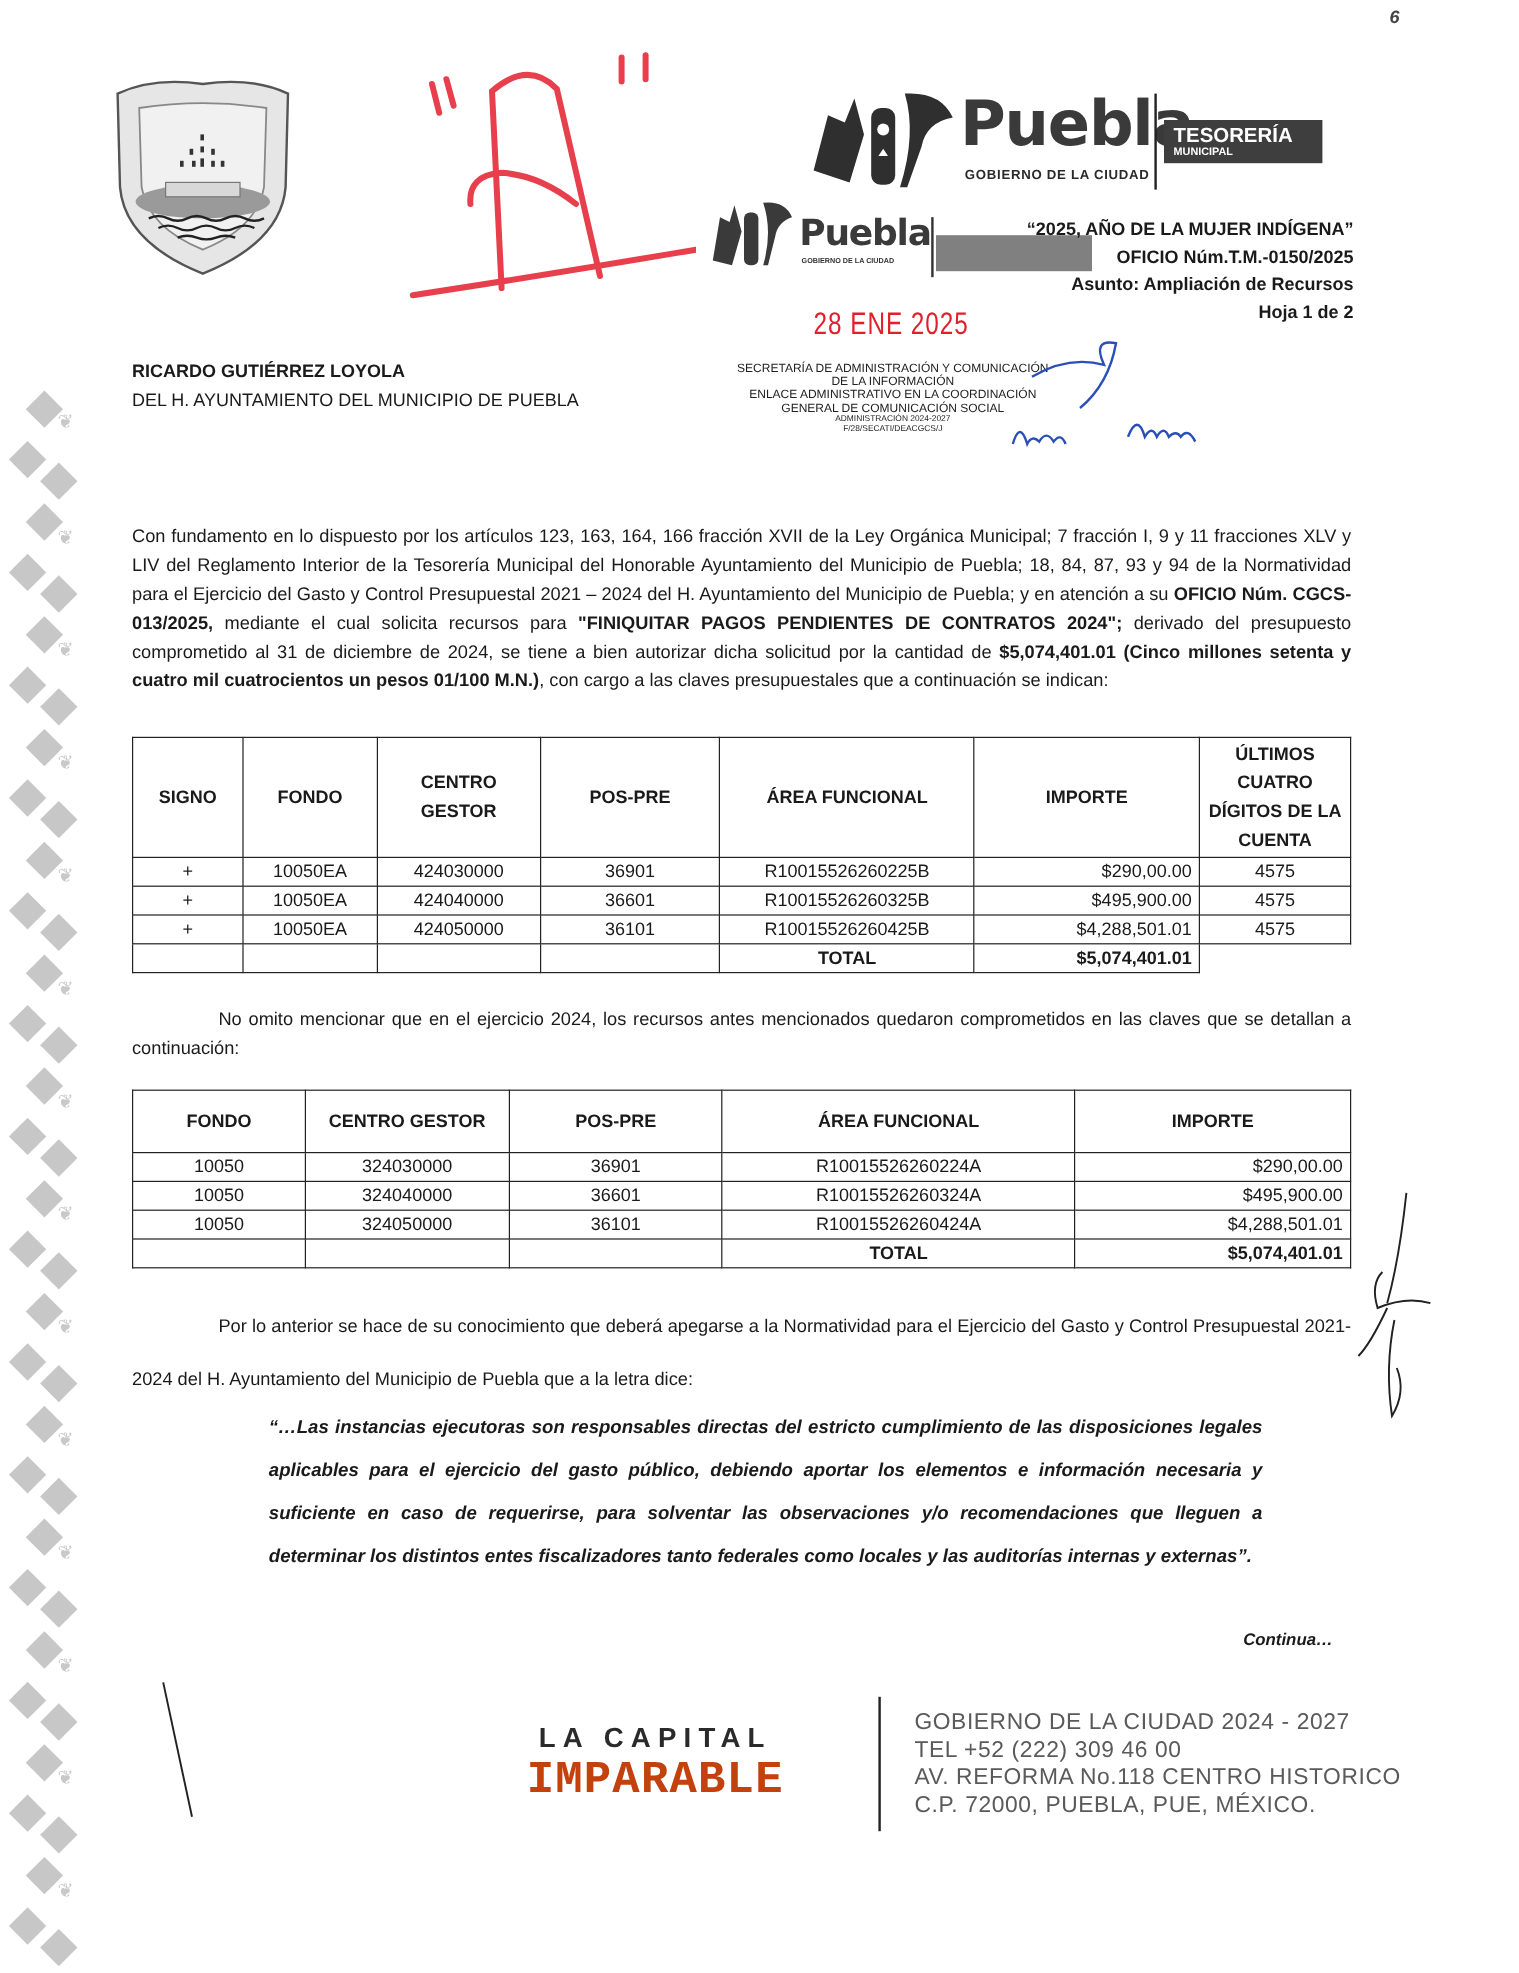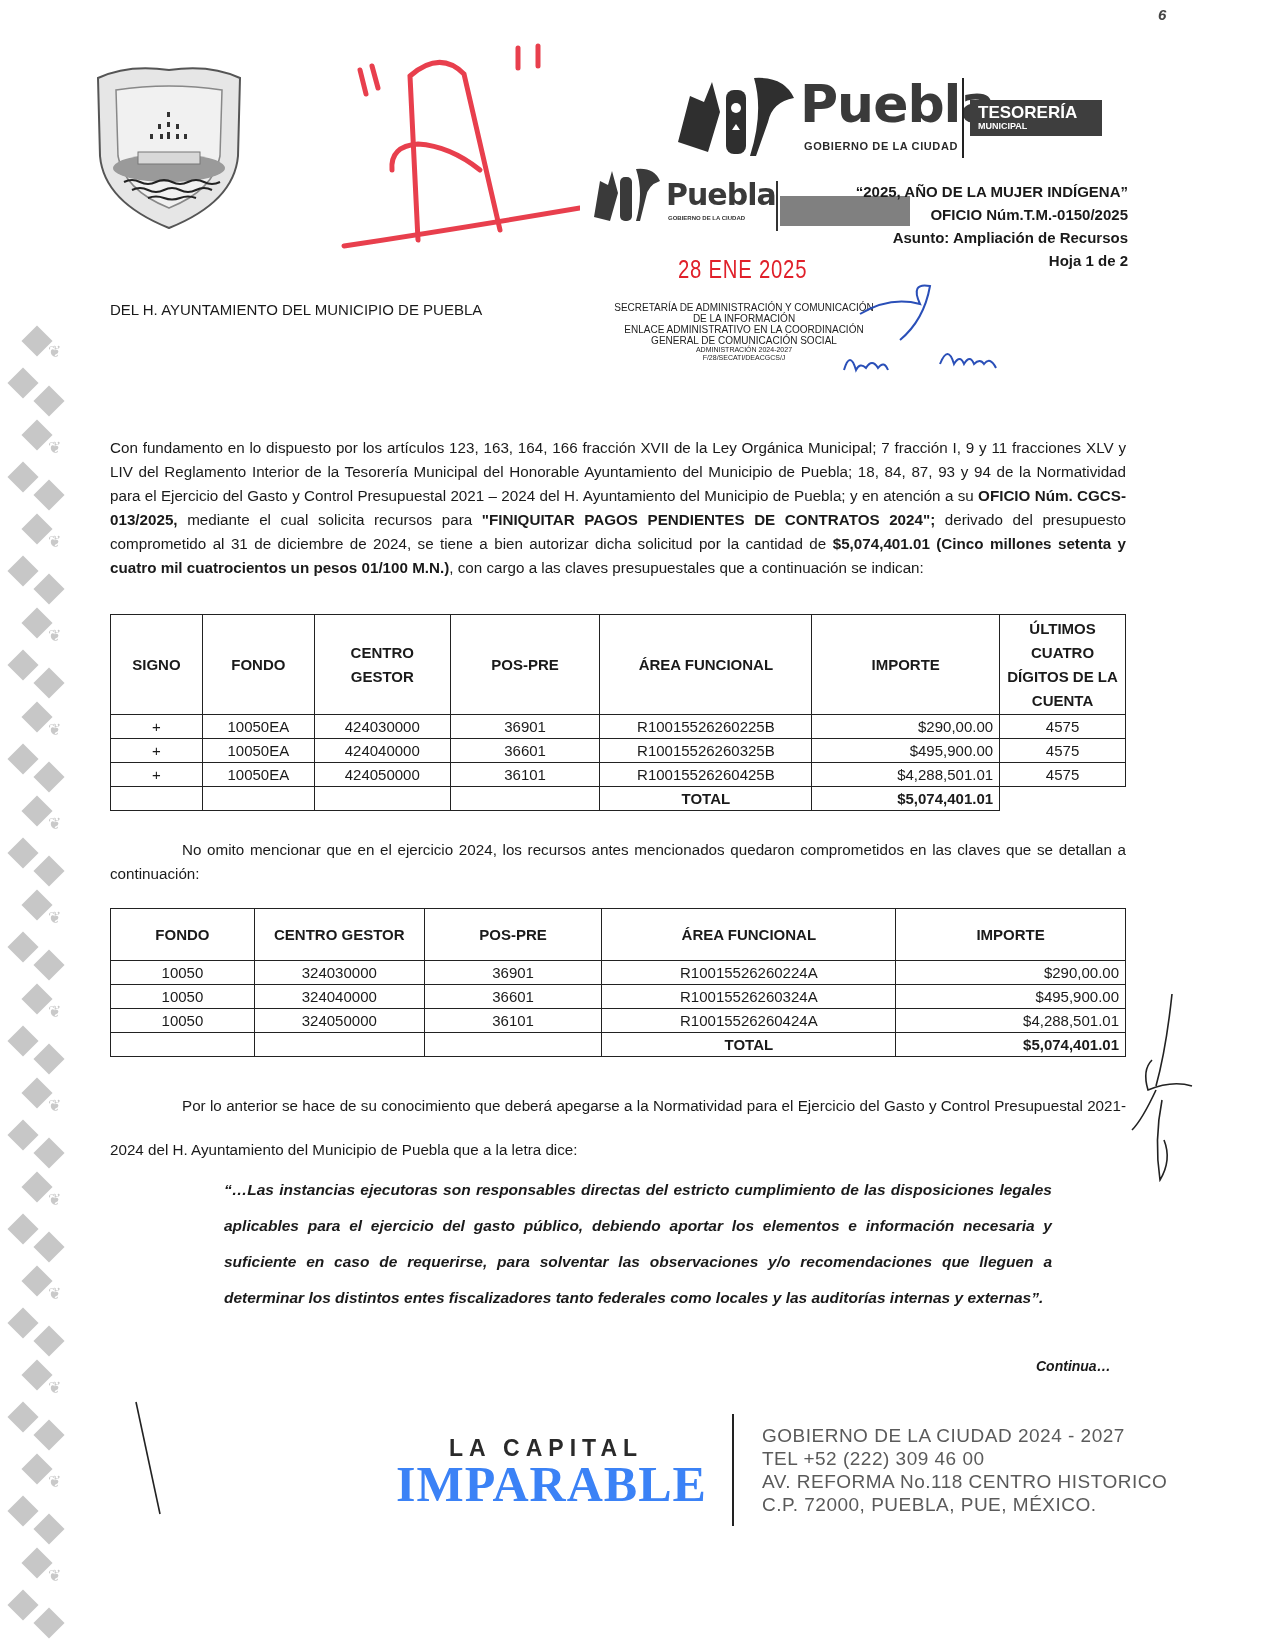--- a/index.html
+++ b/index.html
@@ -64,21 +64,21 @@
   .t2 { left: 110px; top: 908px; width: 1016px; }
 
   .quote { position: absolute; left: 224px; top: 1172px; width: 828px; font-size: 15.5px; line-height: 36px; font-weight: bold; font-style: italic; text-align: justify; color: #1a1a1a; }
   .continua { position: absolute; left: 1036px; top: 1358px; font-size: 14px; font-weight: bold; font-style: italic; }
 
   .sig-right { position: absolute; left: 1112px; top: 990px; width: 90px; height: 200px; }
   .pen-mark { position: absolute; left: 130px; top: 1398px; width: 40px; height: 120px; }
 
   .footer-logo { position: absolute; left: 396px; top: 1432px; width: 300px; height: 90px; text-align: center; }
   .footer-logo .l1 { font-size: 23px; font-weight: bold; letter-spacing: 6px; color: #2a2a2a; display: block; line-height: 32px; }
-  .footer-logo .l2 { font-size: 50px; font-weight: bold; letter-spacing: 1px; color: #3b82f6; display: block; line-height: 40px; font-family: Liberation Serif, serif; }
+  .footer-logo .l2 { font-size: 38px; font-weight: bold; letter-spacing: 1px; color: #c2410c; display: block; line-height: 40px; font-family: Liberation Mono, monospace; }
   .footer-bar { position: absolute; left: 732px; top: 1414px; width: 2px; height: 112px; background: #222; }
   .footer-addr { position: absolute; left: 762px; top: 1424px; font-size: 19px; line-height: 23px; color: #5a5a5a; letter-spacing: 0.5px; }
 </style>
 </head>
 <body>
 
 <div class="page-num">6</div>
 
 <div class="side-border">
   <div class="dia" style="left:26px;top:10px"></div>
@@ -204,20 +204,21 @@
 <div class="ref-block">
   <div>“2025, AÑO DE LA MUJER INDÍGENA”</div>
   <div>OFICIO Núm.T.M.-0150/2025</div>
   <div>Asunto: Ampliación de Recursos</div>
   <div>Hoja 1 de 2</div>
 </div>
 
 <div class="stamp-date">28 ENE 2025</div>
 
 <div class="recipient">
+  <div class="name">RICARDO GUTIÉRREZ LOYOLA</div>
   <div>DEL H. AYUNTAMIENTO DEL MUNICIPIO DE PUEBLA</div>
 </div>
 
 <div class="stamp-secatif">
   <div>SECRETARÍA DE ADMINISTRACIÓN Y COMUNICACIÓN</div>
   <div>DE LA INFORMACIÓN</div>
   <div>ENLACE ADMINISTRATIVO EN LA COORDINACIÓN</div>
   <div>GENERAL DE COMUNICACIÓN SOCIAL</div>
   <div class="s2">ADMINISTRACIÓN 2024-2027</div>
   <div class="s2">F/28/SECATI/DEACGCS/J</div>

